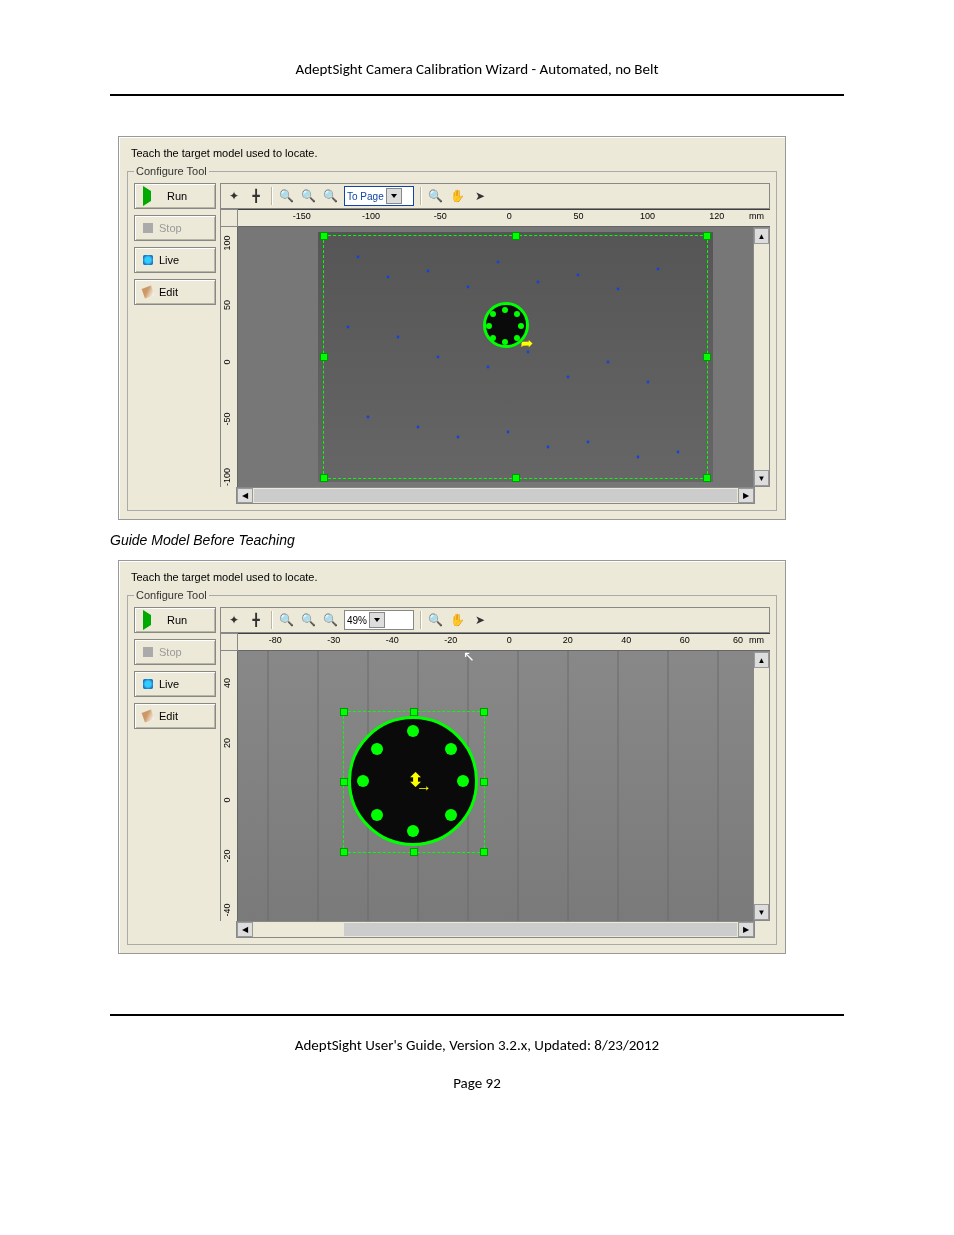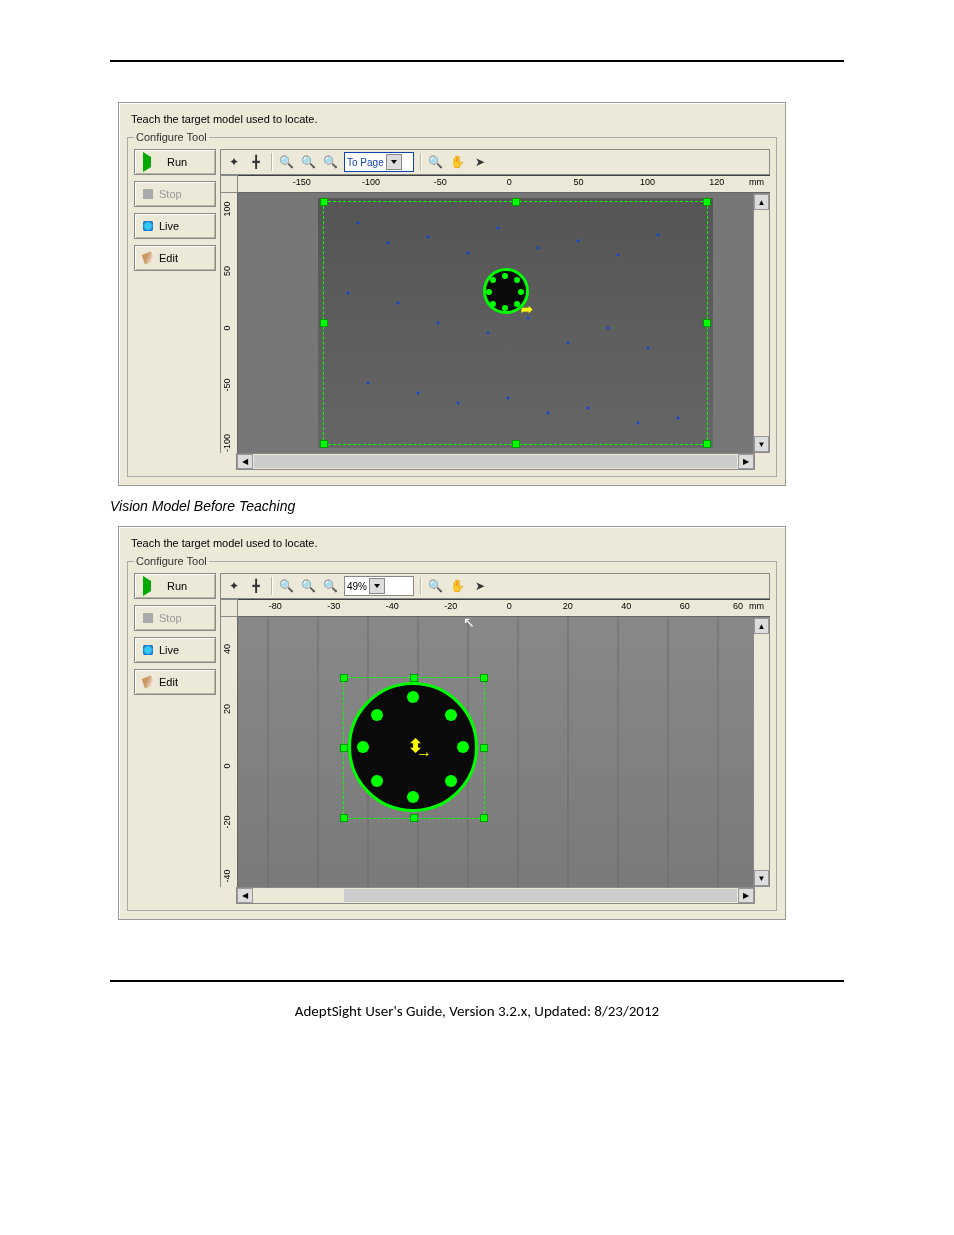--- a/index.html
+++ b/index.html
@@ -55,20 +55,21 @@
   .sbv{width:15px;background:#ece9d8;border:1px solid #888;display:flex;flex-direction:column;justify-content:space-between}
   .sbv .a{height:14px;background:#ddd;border:1px solid #999;display:flex;align-items:center;justify-content:center;font-size:8px}
   .sbh{height:15px;background:#ece9d8;border:1px solid #888;display:flex;justify-content:space-between}
   .sbh .a{width:14px;background:#ddd;border:1px solid #999;display:flex;align-items:center;justify-content:center;font-size:8px}
   .sbh .thumb{flex:1;background:#ccc;margin:1px}
 </style>
 </head>
 <body>
 
 <div class="page">
+  <div class="hdr">AdeptSight Camera Calibration Wizard - Automated, no Belt</div>
   <div class="hr"></div>
 
   <div class="panel" style="margin-left:8px;width:650px">
     <div class="instr">Teach the target model used to locate.</div>
     <fieldset>
       <legend>Configure Tool</legend>
       <div class="row">
         <div class="sidebtns">
           <div class="btn">
               <span class="ico ico-play"></span>
@@ -194,21 +195,21 @@
               <div class="thumb"></div>
               <div class="a">▶</div>
             </div>
             <div style="width:15px"></div>
           </div>
         </div>
       </div>
     </fieldset>
   </div>
 
-  <div class="caption">Vision Model Before Teaching</div>
+  <div class="caption">Guide Model Before Teaching</div>
 
   <div class="panel" style="margin-left:8px;width:650px">
     <div class="instr">Teach the target model used to locate.</div>
     <fieldset>
       <legend>Configure Tool</legend>
       <div class="row">
         <div class="sidebtns">
           <div class="btn">
               <span class="ico ico-play"></span>
               <span>Run</span>
@@ -324,13 +325,14 @@
             </div>
             <div style="width:15px"></div>
           </div>
         </div>
       </div>
     </fieldset>
   </div>
 
   <div class="hr2"></div>
   <div class="foot">AdeptSight User's Guide,  Version 3.2.x, Updated: 8/23/2012</div>
+  <div class="pageno">Page 92</div>
 </div>
 
 </body></html>

